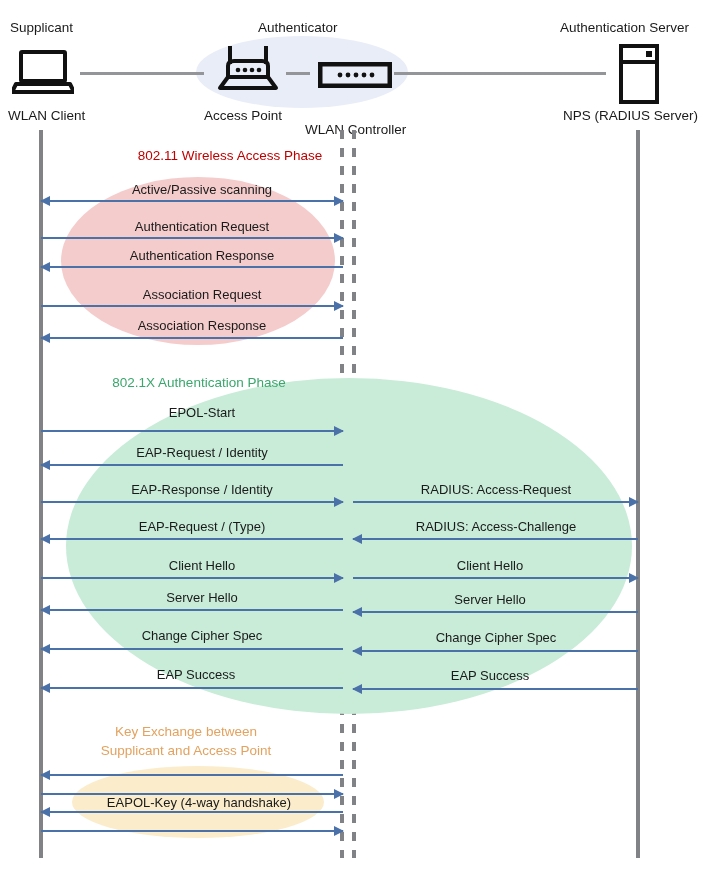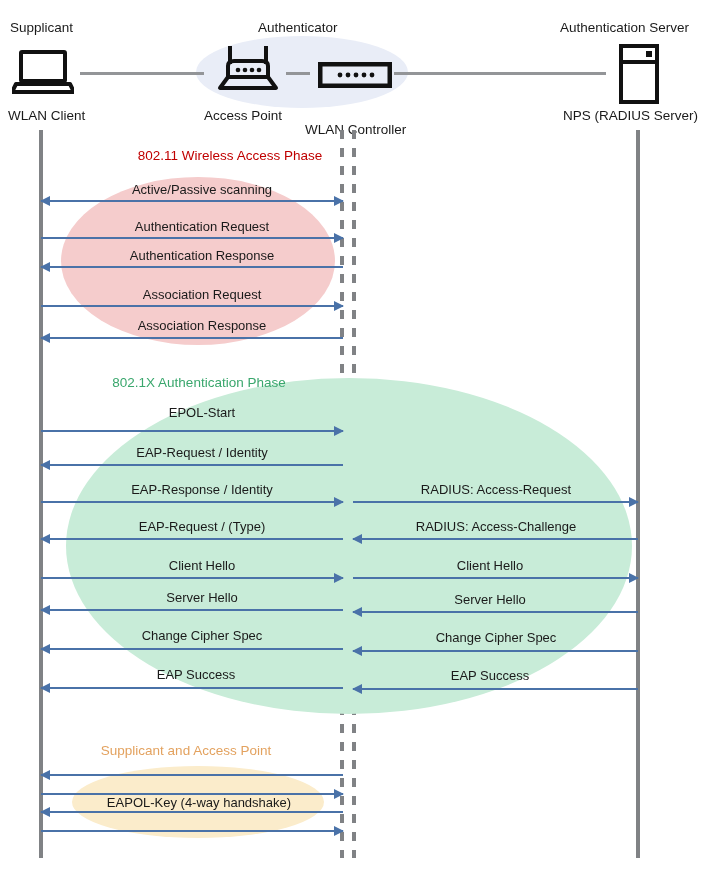--- a/index.html
+++ b/index.html
@@ -308,20 +308,21 @@
   </div>
   <div class="msg-label" style="left:196px; top:667px;">EAP Success</div>
   <div class="msg dir-left" style="left:353px; top:688px; width:285px;">
     <div class="shaft"></div>
     <div class="head"></div>
   </div>
   <div class="msg-label" style="left:490px; top:668px;">EAP Success</div>
 
   <div class="phase-blob blob-amber" style="left:72px; top:766px; width:252px; height:72px;"></div>
 
+  <div class="phase-heading heading-amber" style="left:186px; top:722px; transform:translateX(-50%);">Key Exchange between</div>
   <div class="phase-heading heading-amber" style="left:186px; top:741px; transform:translateX(-50%);">Supplicant and Access Point</div>
 
   <div class="msg dir-left" style="left:41px; top:774px; width:302px;">
     <div class="shaft"></div>
     <div class="head"></div>
   </div>
 
   <div class="msg dir-right" style="left:41px; top:793px; width:302px;">
     <div class="shaft"></div>
     <div class="head"></div>

